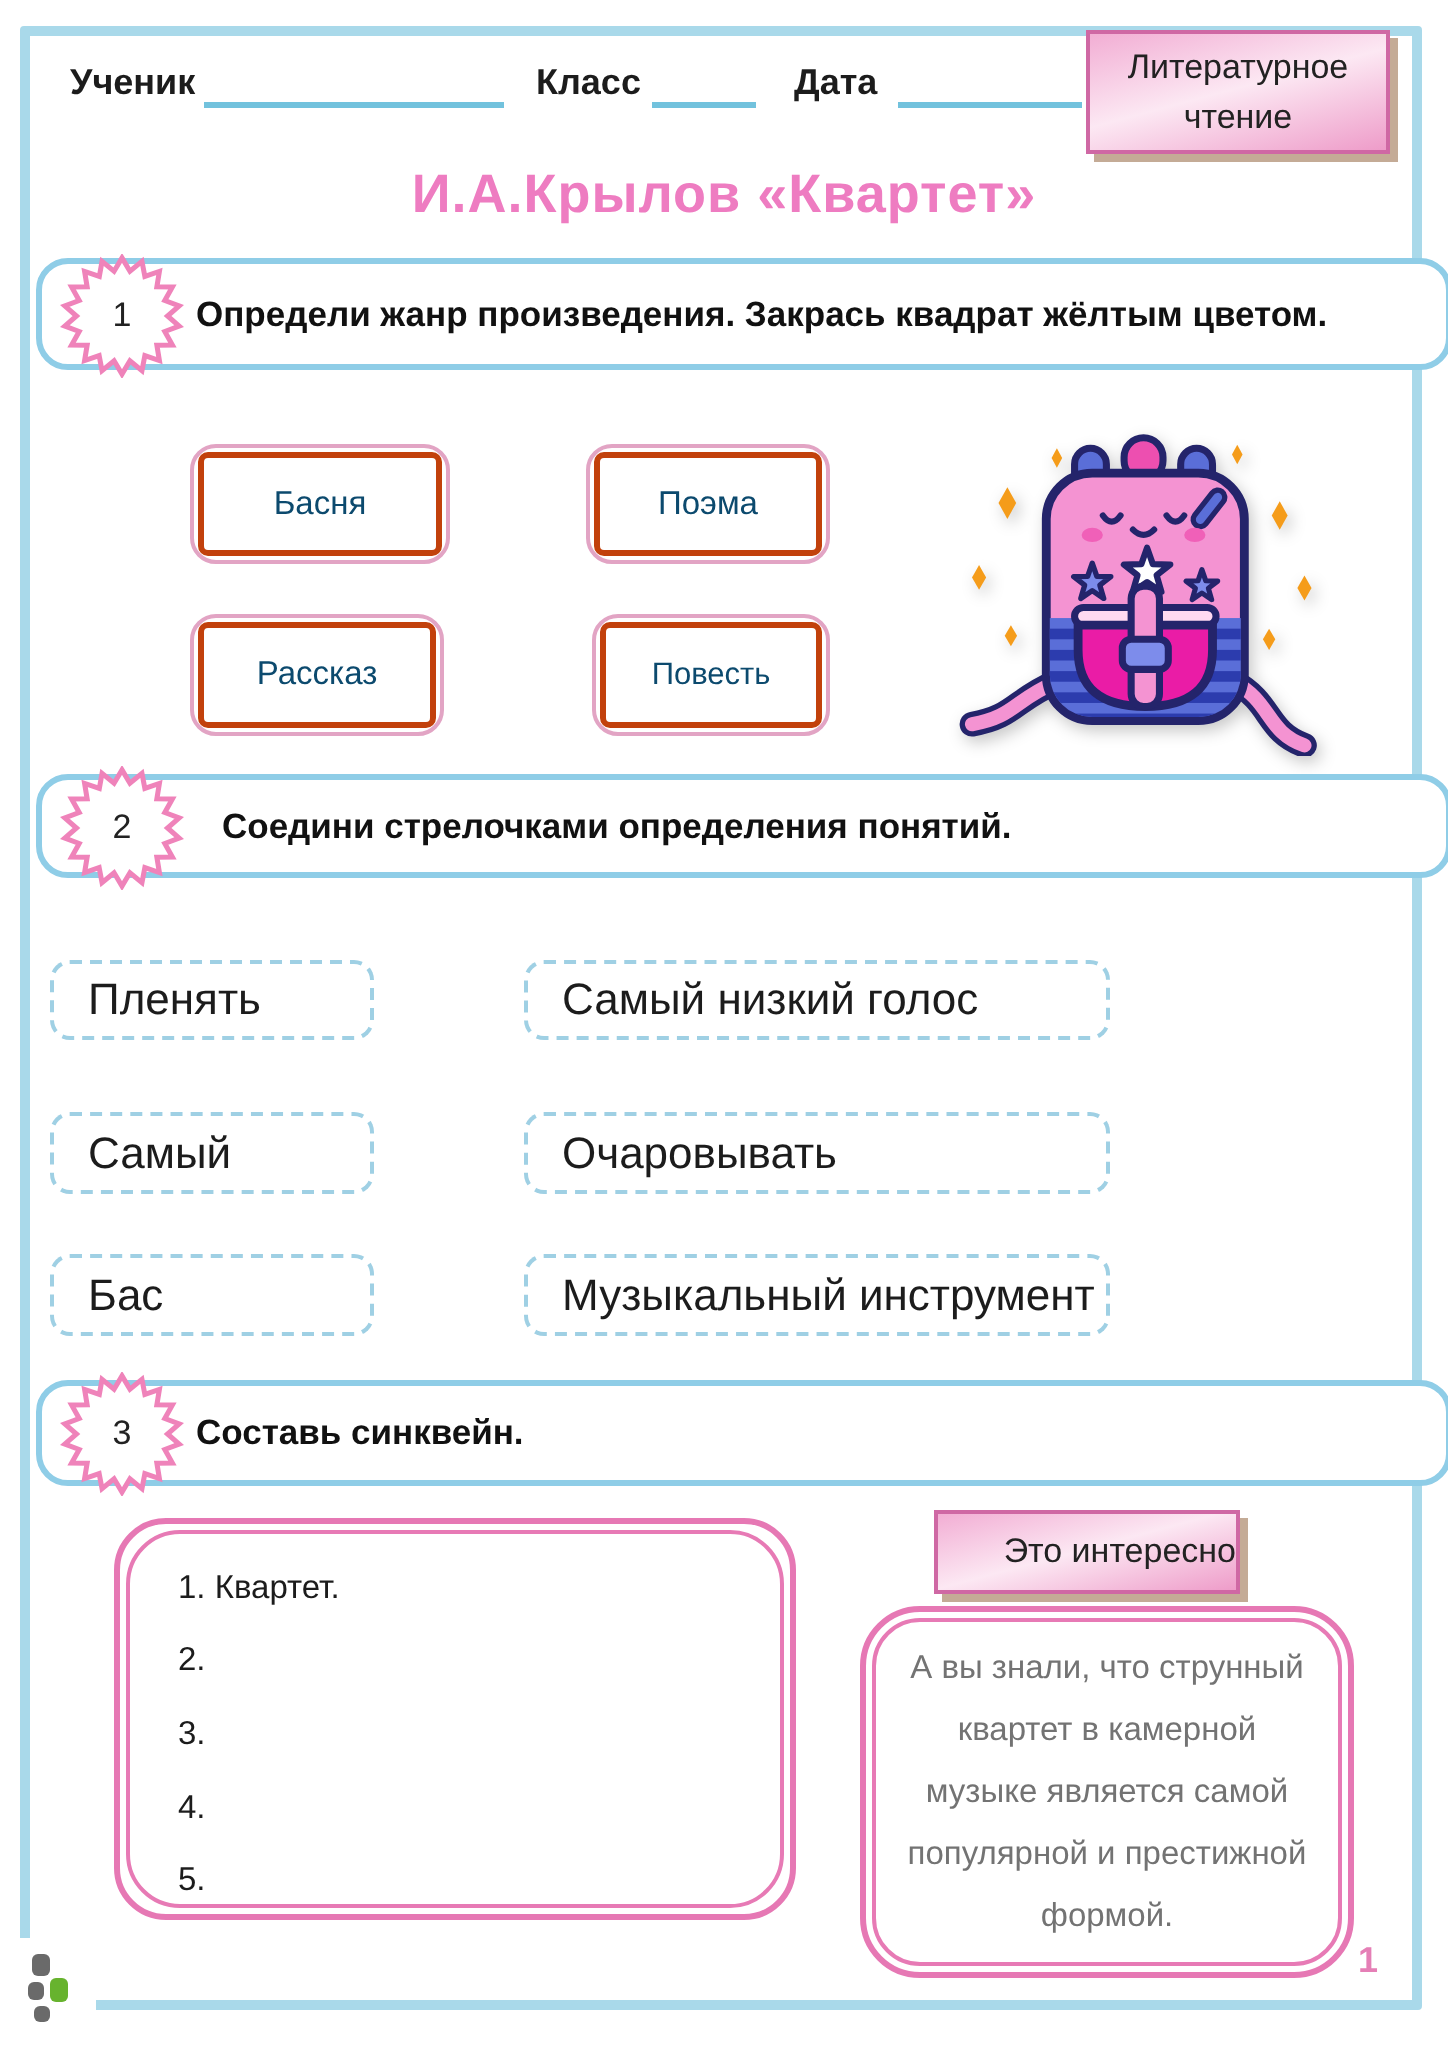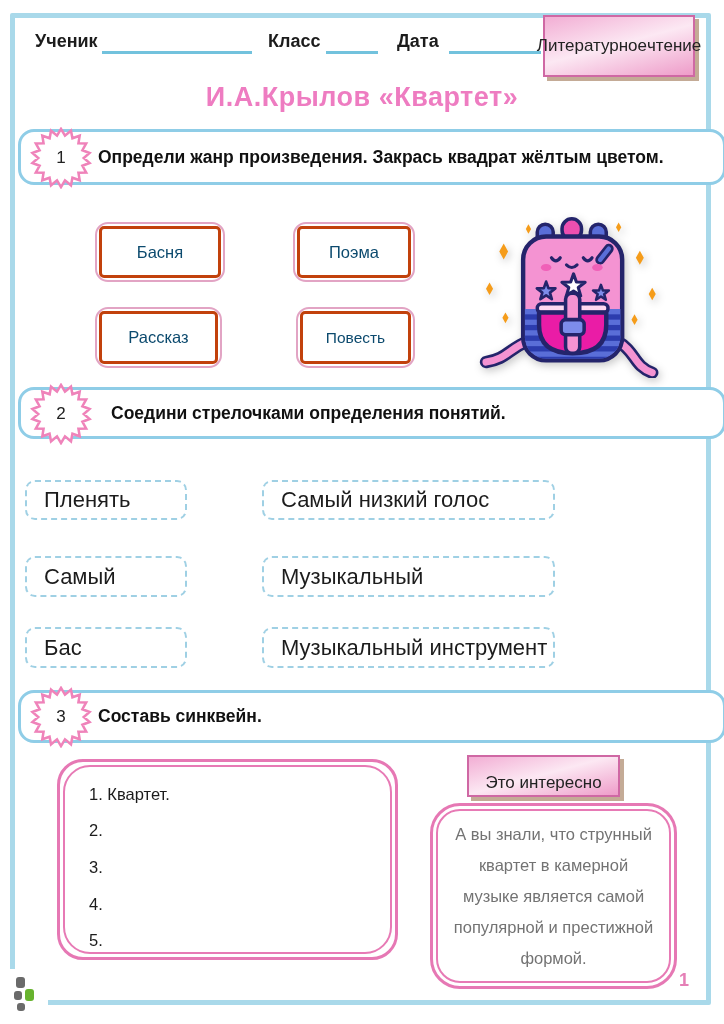--- a/index.html
+++ b/index.html
@@ -16,21 +16,21 @@
     border:5px solid #a9d9ea; border-radius:2px; }
 
   
   .hdr-label { font-weight:bold; font-size:18px; color:#1c1c1c; top:31px; }
   .fill-line { height:0; border-bottom:3px solid #72c2dd; top:51px; }
 
   .badge {
     left:543px; top:15px; width:152px; height:62px;
     background:linear-gradient(165deg,#f2aed4 0%,#fce8f3 48%,#ee9cc9 100%);
     border:2px solid #cf68a4; box-shadow:4px 4px 0 #c4ab96;
-    display:flex; flex-direction:row; align-items:center; justify-content:center;
+    display:flex; flex-direction:column; align-items:center; justify-content:center;
     font-size:17px; color:#222; line-height:1.5;
   }
 
   .title { left:0; top:82px; width:724px; text-align:center;
     font-size:27px; font-weight:bold; color:#ee7cc1; letter-spacing:.5px; }
 
   
   .task-bar { left:18px; width:708px; border:3px solid #8fcde7; border-radius:16px;
     background:#fff; display:flex; align-items:center;text-align:center; }
   .task-instruction { font-weight:bold; font-size:17.5px; color:#111; }
@@ -180,21 +180,21 @@
 <div class="abs dash" style="left:25px;top:480px;width:162px;height:40px;">
   <span>Пленять</span>
 </div>
 <div class="abs dash" style="left:262px;top:480px;width:293px;height:40px;">
   <span>Самый низкий голос</span>
 </div>
 <div class="abs dash" style="left:25px;top:556px;width:162px;height:41px;">
   <span>Самый</span>
 </div>
 <div class="abs dash" style="left:262px;top:556px;width:293px;height:41px;">
-  <span>Музыкальный</span>
+  <span>Очаровывать</span>
 </div>
 <div class="abs dash" style="left:25px;top:627px;width:162px;height:41px;">
   <span>Бас</span>
 </div>
 <div class="abs dash" style="left:262px;top:627px;width:293px;height:41px;">
   <span>Музыкальный инструмент</span>
 </div>
 
 <div class="abs task-bar" style="top:690px;height:53px;padding-left:77px;">
   <span class="task-instruction">Составь синквейн.</span>

